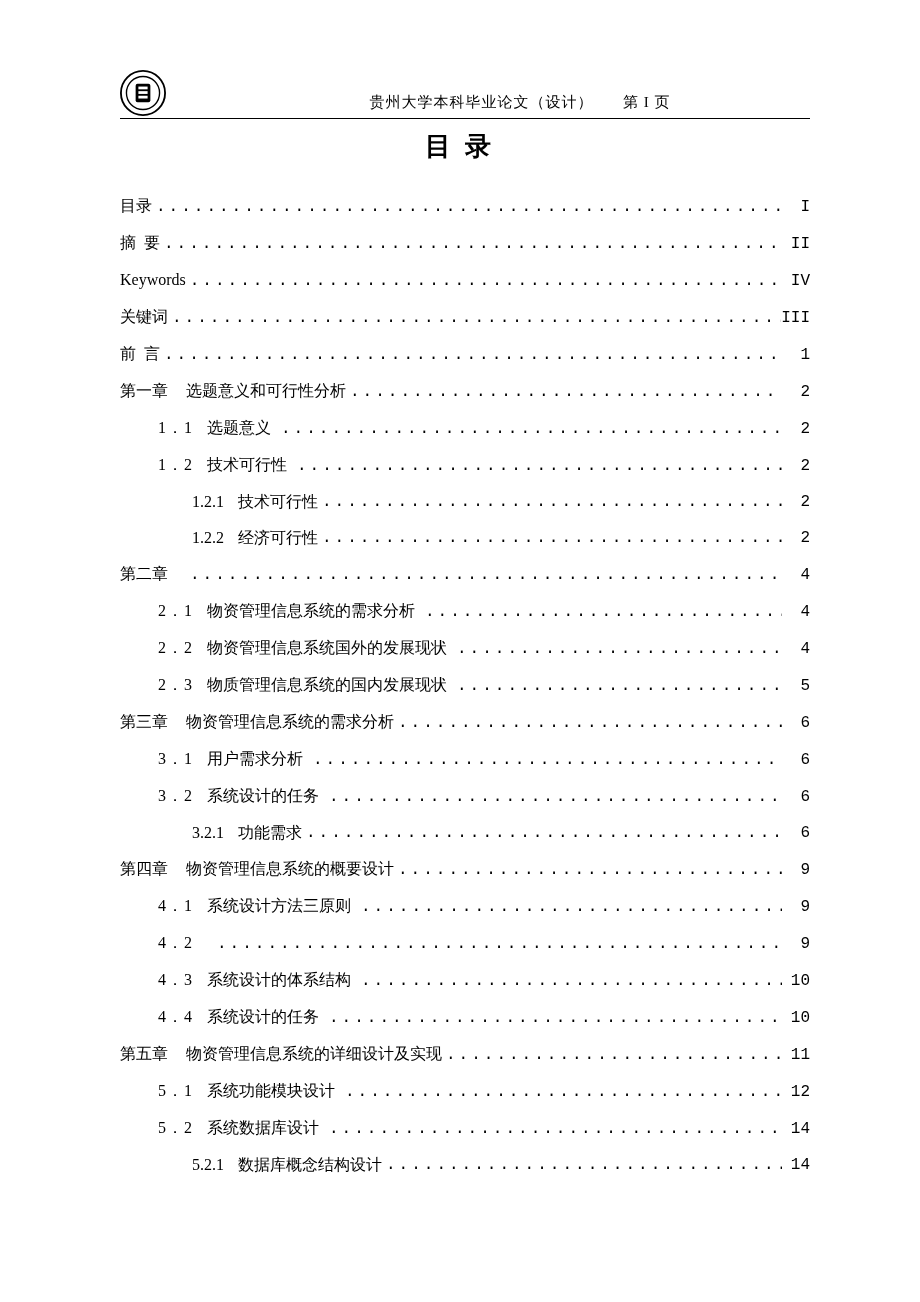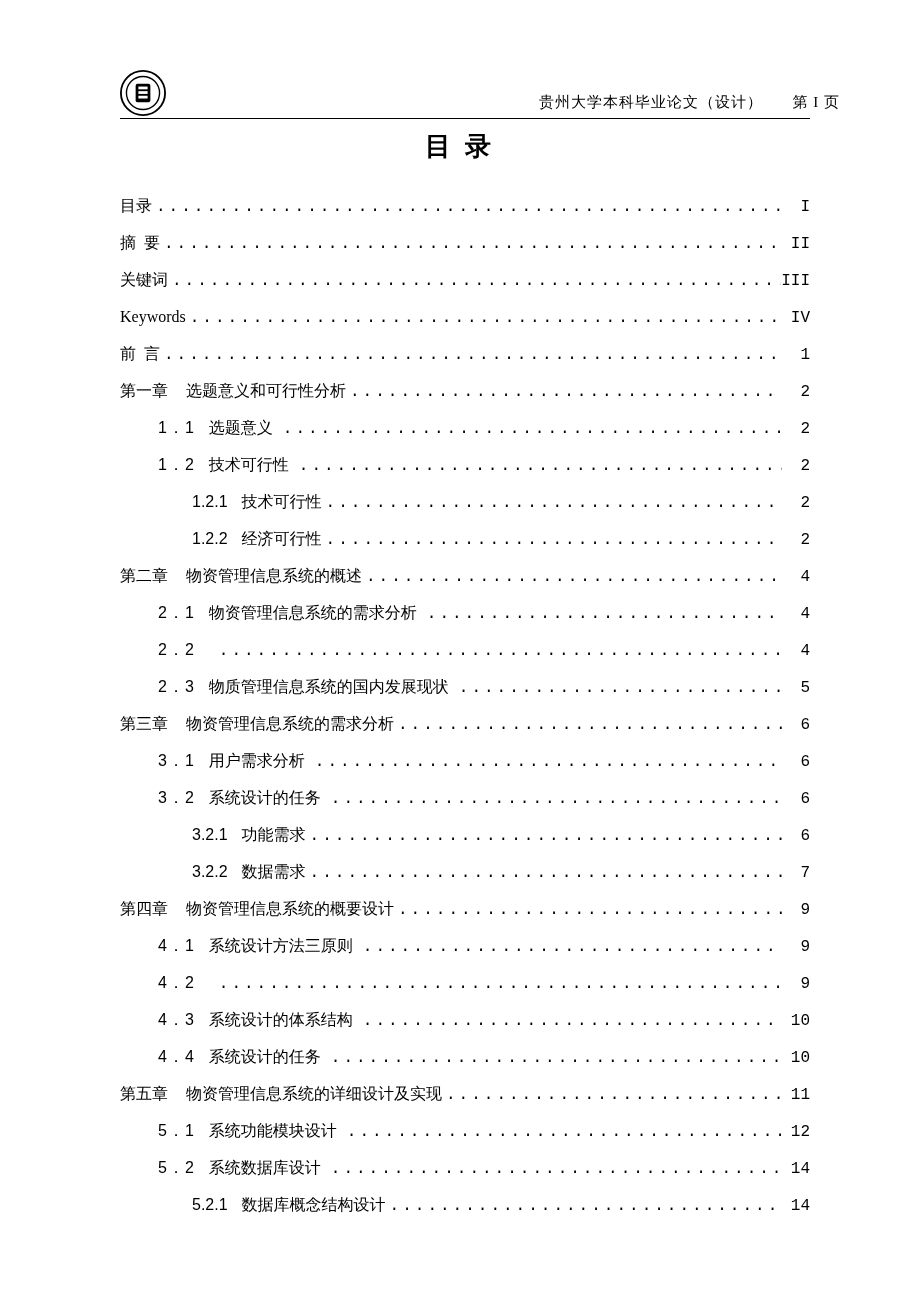--- a/index.html
+++ b/index.html
@@ -21,21 +21,21 @@
     margin-bottom: 2px;
   }
   .logo {
     width: 46px;
     height: 46px;
     margin-right: 4px;
   }
   .logo svg { width: 46px; height: 46px; }
   .header-text {
     flex: 1;
-    text-align: right;
+    text-align: center;
     font-size: 15px;
     letter-spacing: 1px;
     padding-bottom: 4px;
     position: relative;
     left: 30px;
   }
   .header-text .spacer { display: inline-block; width: 20px; }
   .hr {
     border: none;
     border-top: 1.5px solid #000;
@@ -50,23 +50,23 @@
   }
   .toc { font-size: 16px; }
   .toc-row {
     display: flex;
     align-items: baseline;
     line-height: 2.25;
     white-space: nowrap;
   }
   .toc-row.lvl0 { padding-left: 0; }
   .toc-row.lvl1 { padding-left: 38px; }
-  .toc-row.lvl2 { padding-left: 72px; }
+  .toc-row.lvl2 { padding-left: 72px; align-items: center; }
   .toc-num {
-    font-family: Liberation Sans, sans-serif;
+    font-family: Liberation Serif, serif;
     letter-spacing: 0;
   }
   .toc-num.wide { letter-spacing: 1px; }
   .gap1 { display:inline-block; width:18px; }
   .gap2 { display:inline-block; width:14px; }
   .toc-label { white-space: pre; }
   .dots {
     flex: 1;
     overflow: hidden;
     letter-spacing: 3px;
@@ -116,30 +116,30 @@
         <span class="dots"></span>
         <span class="toc-page">I</span>
       </div>
       <div class="toc-row lvl0">
         <span class="toc-label">摘  要</span>
         <span style="display: inline-block; width: 0px;"></span>
         <span class="dots"></span>
         <span class="toc-page">II</span>
       </div>
       <div class="toc-row lvl0">
+        <span class="toc-label">Keywords</span>
+        <span style="display: inline-block; width: 0px;"></span>
+        <span class="dots"></span>
+        <span class="toc-page">IV</span>
+      </div>
+      <div class="toc-row lvl0">
         <span class="toc-label">关键词</span>
         <span style="display: inline-block; width: 0px;"></span>
         <span class="dots"></span>
         <span class="toc-page">III</span>
-      </div>
-      <div class="toc-row lvl0">
-        <span class="toc-label">Keywords</span>
-        <span style="display: inline-block; width: 0px;"></span>
-        <span class="dots"></span>
-        <span class="toc-page">IV</span>
       </div>
       <div class="toc-row lvl0">
         <span class="toc-label">前  言</span>
         <span style="display: inline-block; width: 0px;"></span>
         <span class="dots"></span>
         <span class="toc-page">1</span>
       </div>
       <div class="toc-row lvl0">
         <span class="toc-num">第一章</span>
         <span class="gap1"></span>
@@ -175,35 +175,35 @@
         <span class="toc-num">1.2.2</span>
         <span class="gap2"></span>
         <span class="toc-label">经济可行性</span>
         <span style="display: inline-block; width: 0px;"></span>
         <span class="dots"></span>
         <span class="toc-page">2</span>
       </div>
       <div class="toc-row lvl0">
         <span class="toc-num">第二章</span>
         <span class="gap1"></span>
-        <span class="toc-label">物资管理信息系统的概述</span>
         <span class="dots"></span>
         <span class="toc-page">4</span>
       </div>
       <div class="toc-row lvl1">
         <span class="toc-num wide">2．1</span>
         <span class="gap2"></span>
         <span class="toc-label">物资管理信息系统的需求分析</span>
         <span style="display: inline-block; width: 6px;"></span>
         <span class="dots"></span>
         <span class="toc-page">4</span>
       </div>
       <div class="toc-row lvl1">
         <span class="toc-num wide">2．2</span>
         <span class="gap2"></span>
+        <span class="toc-label">物资管理信息系统国外的发展现状</span>
         <span style="display: inline-block; width: 6px;"></span>
         <span class="dots"></span>
         <span class="toc-page">4</span>
       </div>
       <div class="toc-row lvl1">
         <span class="toc-num wide">2．3</span>
         <span class="gap2"></span>
         <span class="toc-label">物质管理信息系统的国内发展现状</span>
         <span style="display: inline-block; width: 6px;"></span>
         <span class="dots"></span>
@@ -233,28 +233,20 @@
         <span class="toc-page">6</span>
       </div>
       <div class="toc-row lvl2">
         <span class="toc-num">3.2.1</span>
         <span class="gap2"></span>
         <span class="toc-label">功能需求</span>
         <span style="display: inline-block; width: 0px;"></span>
         <span class="dots"></span>
         <span class="toc-page">6</span>
       </div>
-      <div class="toc-row lvl2">
-        <span class="toc-num">3.2.2</span>
-        <span class="gap2"></span>
-        <span class="toc-label">数据需求</span>
-        <span style="display: inline-block; width: 0px;"></span>
-        <span class="dots"></span>
-        <span class="toc-page">7</span>
-      </div>
       <div class="toc-row lvl0">
         <span class="toc-num">第四章</span>
         <span class="gap1"></span>
         <span class="toc-label">物资管理信息系统的概要设计</span>
         <span class="dots"></span>
         <span class="toc-page">9</span>
       </div>
       <div class="toc-row lvl1">
         <span class="toc-num wide">4．1</span>
         <span class="gap2"></span>

